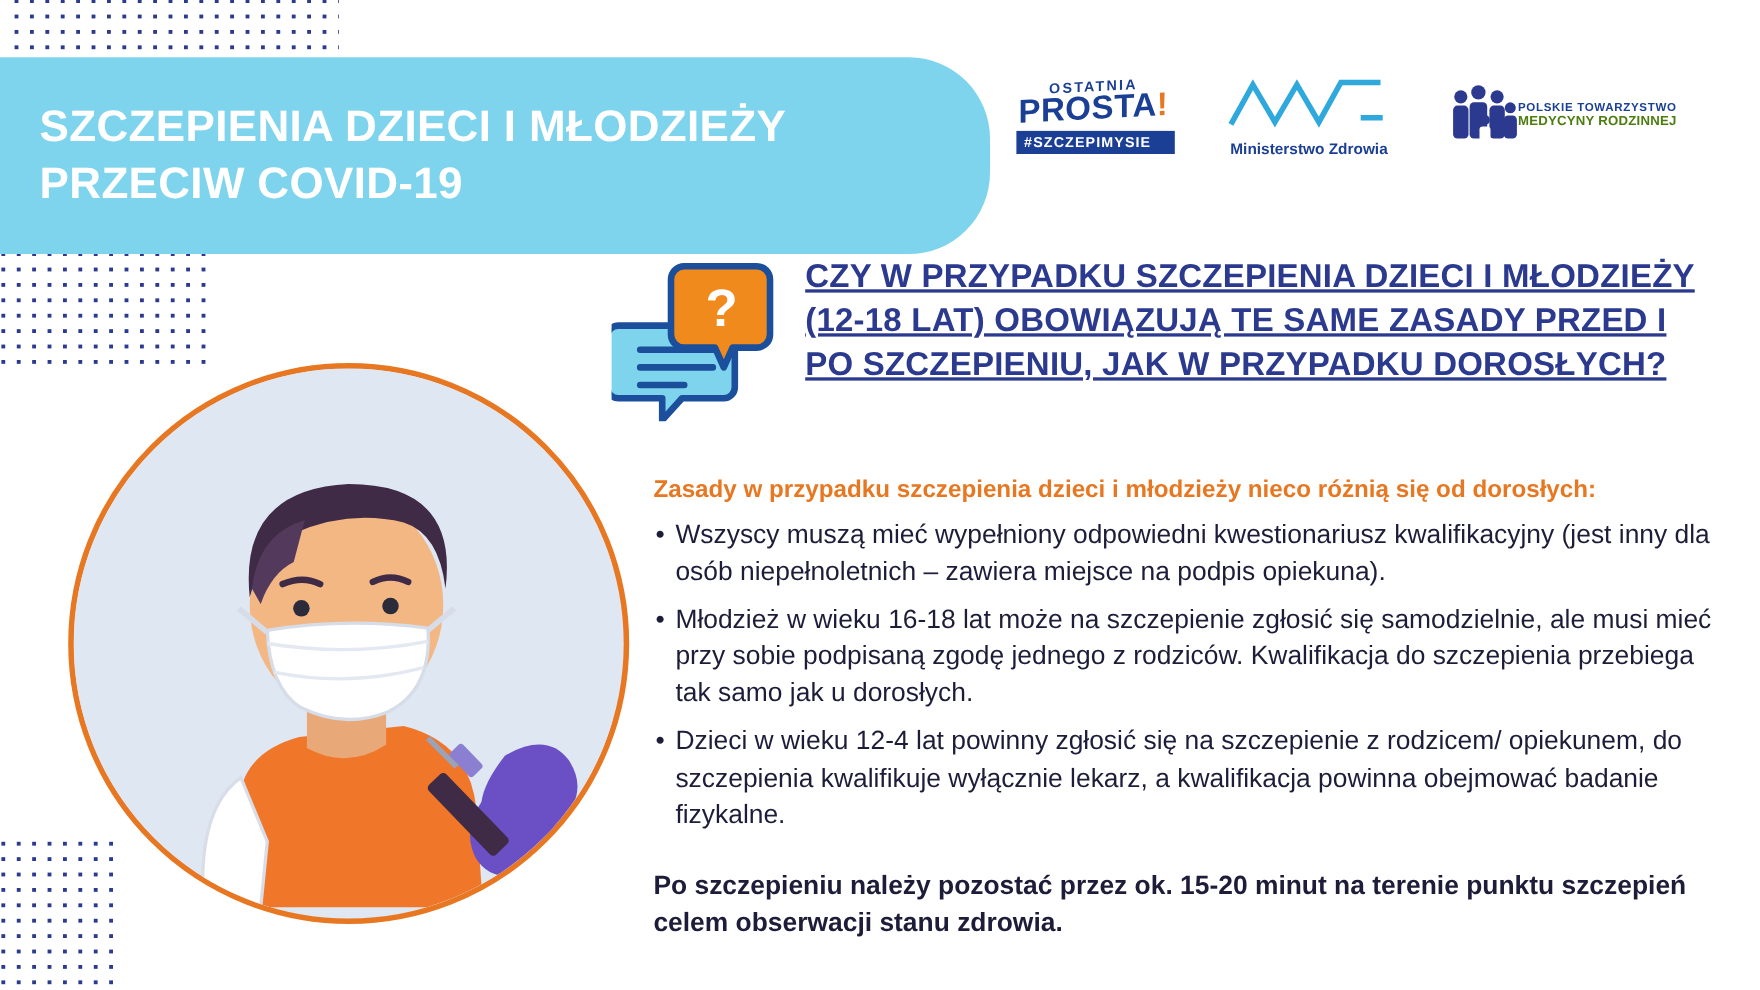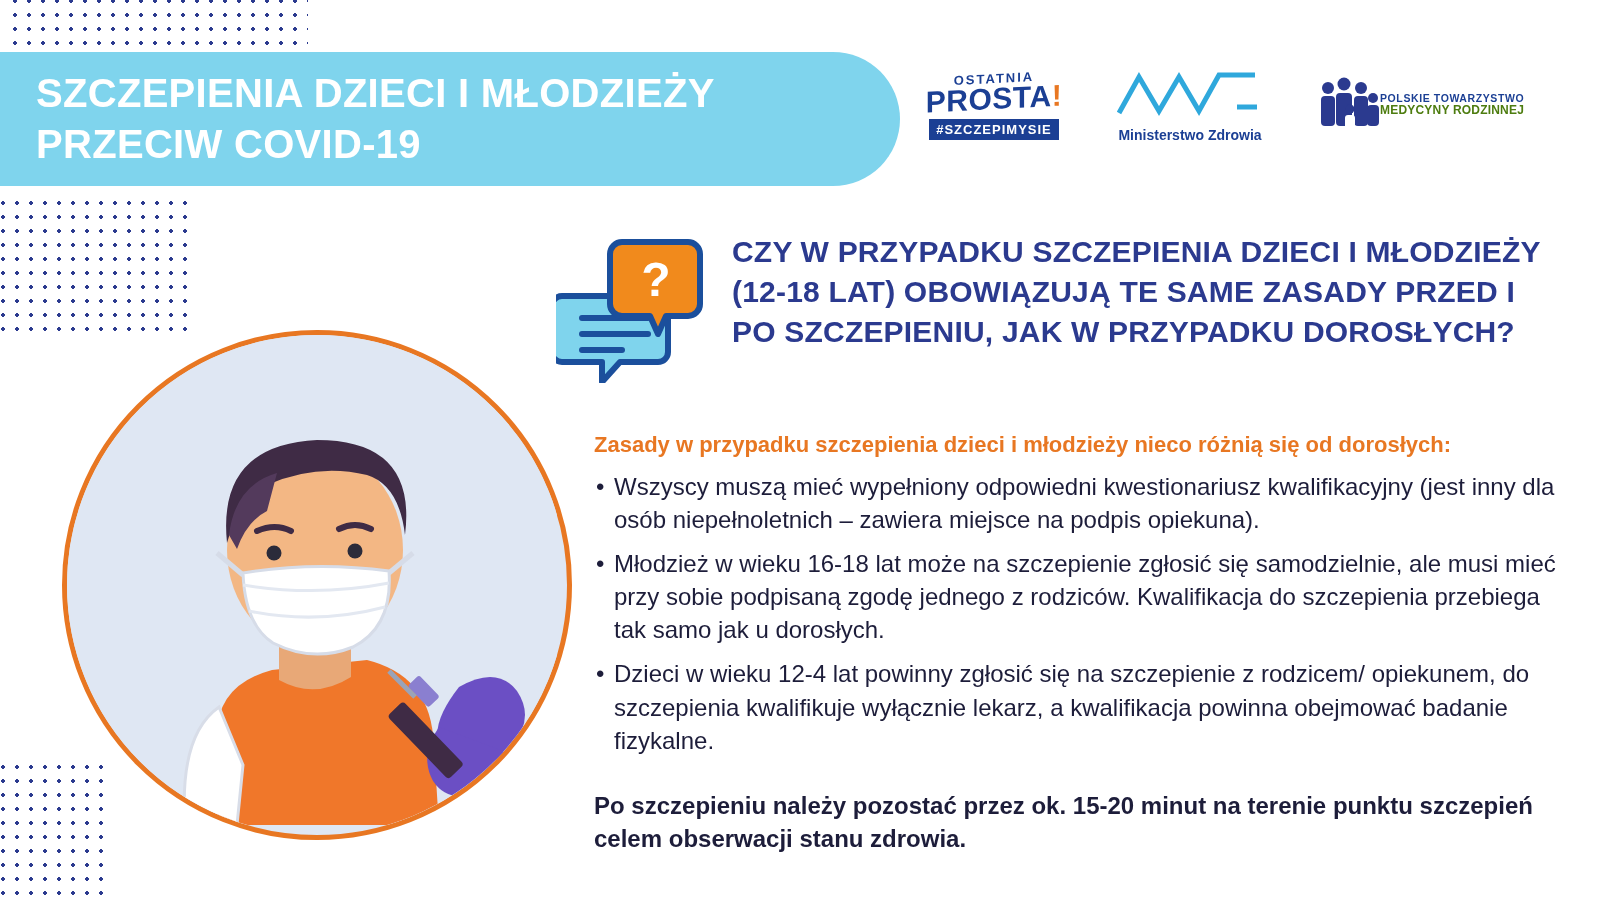--- a/index.html
+++ b/index.html
@@ -27,21 +27,21 @@
   .dots-top-left  { left: 8px;  top: -6px;  width: 300px; height: 60px; }
   .dots-left-mid  { left: -4px; top: 196px; width: 200px; height: 140px; }
   .dots-left-low  { left: -4px; top: 760px; width: 110px; height: 150px; }
 
   
   .header-band {
     position: absolute;
     left: 0;
     top: 52px;
     width: 900px;
-    height: 134px;
+    height: 179px;
     background: #7fd4ed;
     border-top-right-radius: 74px;
     border-bottom-right-radius: 74px;
     display: flex;
     align-items: center;
   }
   .header-title {
     margin-left: 36px;
     font-size: 40px;
     line-height: 1.28;
@@ -84,21 +84,21 @@
   }
   .logo-ostatnia .l2 .bang { color: #e87722; }
   .logo-ostatnia .l3 {
     margin-top: 5px;
     display: inline-block;
     background: #1b3f94;
     color: #ffffff;
     font-size: 13px;
     font-weight: bold;
     letter-spacing: 1px;
-    padding: 3px 7px 3px 7px;
+    padding: 3px 21px 3px 7px;
   }
   .logo-mz { text-align: center; width: 160px; }
   .logo-mz svg { display: block; margin: 0 auto; }
   .logo-mz .cap {
     margin-top: 6px;
     font-size: 14px;
     color: #1b3f94;
     font-weight: bold;
   }
   .logo-ptmr {
@@ -145,20 +145,21 @@
     position: absolute;
     left: 732px;
     top: 232px;
     width: 830px;
     font-size: 30px;
     line-height: 1.33;
     font-weight: bold;
     color: #2b3a8f;
     text-transform: uppercase;
     letter-spacing: .2px;
+    text-decoration: underline;
   }
 
   
   .content {
     position: absolute;
     left: 594px;
     top: 430px;
     width: 968px;
     color: #1d1d3a;
   }

